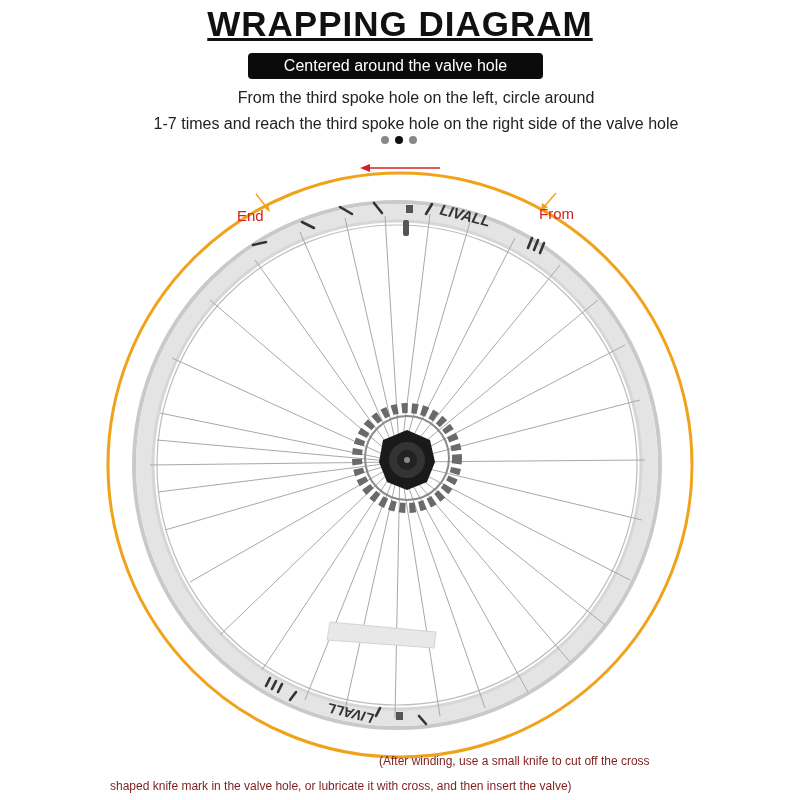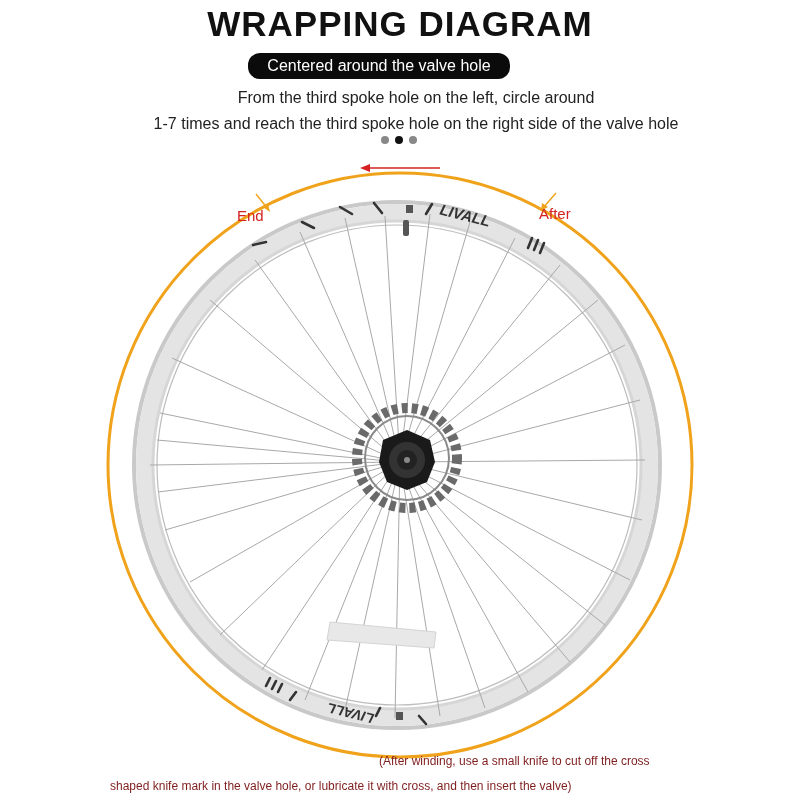--- a/index.html
+++ b/index.html
@@ -1,18 +1,18 @@
 <!DOCTYPE html>
 <html><head>
 <meta charset="utf-8">
 <style>
   html, body { margin: 0; padding: 0; background: #ffffff; }
   body { width: 800px; height: 800px; position: relative; overflow: hidden; font-family: "Liberation Sans", sans-serif; }
-  .title { position: absolute; top: 4px; left: 0; width: 800px; text-align: center; font-size: 35px; font-weight: bold; color: #111; letter-spacing: 1px; }
-  .pill { position: absolute; top: 53px; left: 248px; width: 262px; height: 26px; background: #0b0b0b; border-radius: 12px; color: #fff; font-size: 16px; text-align: center; line-height: 26px; }
+  .title { position: absolute; top: 4px; left: 0; width: 800px; text-align: center; font-size: 35px; font-weight: bold; color: #111; letter-spacing: 1px; text-decoration: underline; }
+  .pill { position: absolute; top: 53px; left: 248px; width: 295px; height: 26px; background: #0b0b0b; border-radius: 4px; color: #fff; font-size: 16px; text-align: center; line-height: 26px; }
   .desc { position: absolute; left: 0; width: 800px; text-align: center; font-size: 16px; color: #222; padding-left: 16px; }
   .desc1 { top: 89px; }
   .desc2 { top: 115px; }
   .dots { position: absolute; top: 136px; left: 381px; display: flex; gap: 6px; }
   .dot { width: 8px; height: 8px; border-radius: 50%; background: #888; }
   .dot.active { background: #111; }
   .label-red { position: absolute; color: #d42222; font-size: 15px; margin-top: 32px; }
   .end-label { top: 175px; left: 237px; }
   .start-label { top: 173px; left: 539px; }
   .note { position: absolute; color: #7f1d1d; font-size: 12px; white-space: nowrap; }
@@ -127,16 +127,16 @@
 
   <g>
     <polygon points="383,440 407,430 430,440 435,462 427,482 407,490 387,482 379,462" fill="#1a1a1a"></polygon>
     <circle cx="407" cy="460" r="18" fill="#333"></circle>
     <circle cx="407" cy="460" r="10" fill="#222"></circle>
     <circle cx="407" cy="460" r="3" fill="#888"></circle>
   </g>
 </svg>
 
 <div class="label-red end-label">End</div>
-<div class="label-red start-label">After</div>
+<div class="label-red start-label">From</div>
 
 <div class="note note1">(After winding, use a small knife to cut off the cross</div>
 <div class="note note2">shaped knife mark in the valve hole, or lubricate it with cross, and then insert the valve)</div>
 
 </body></html>

